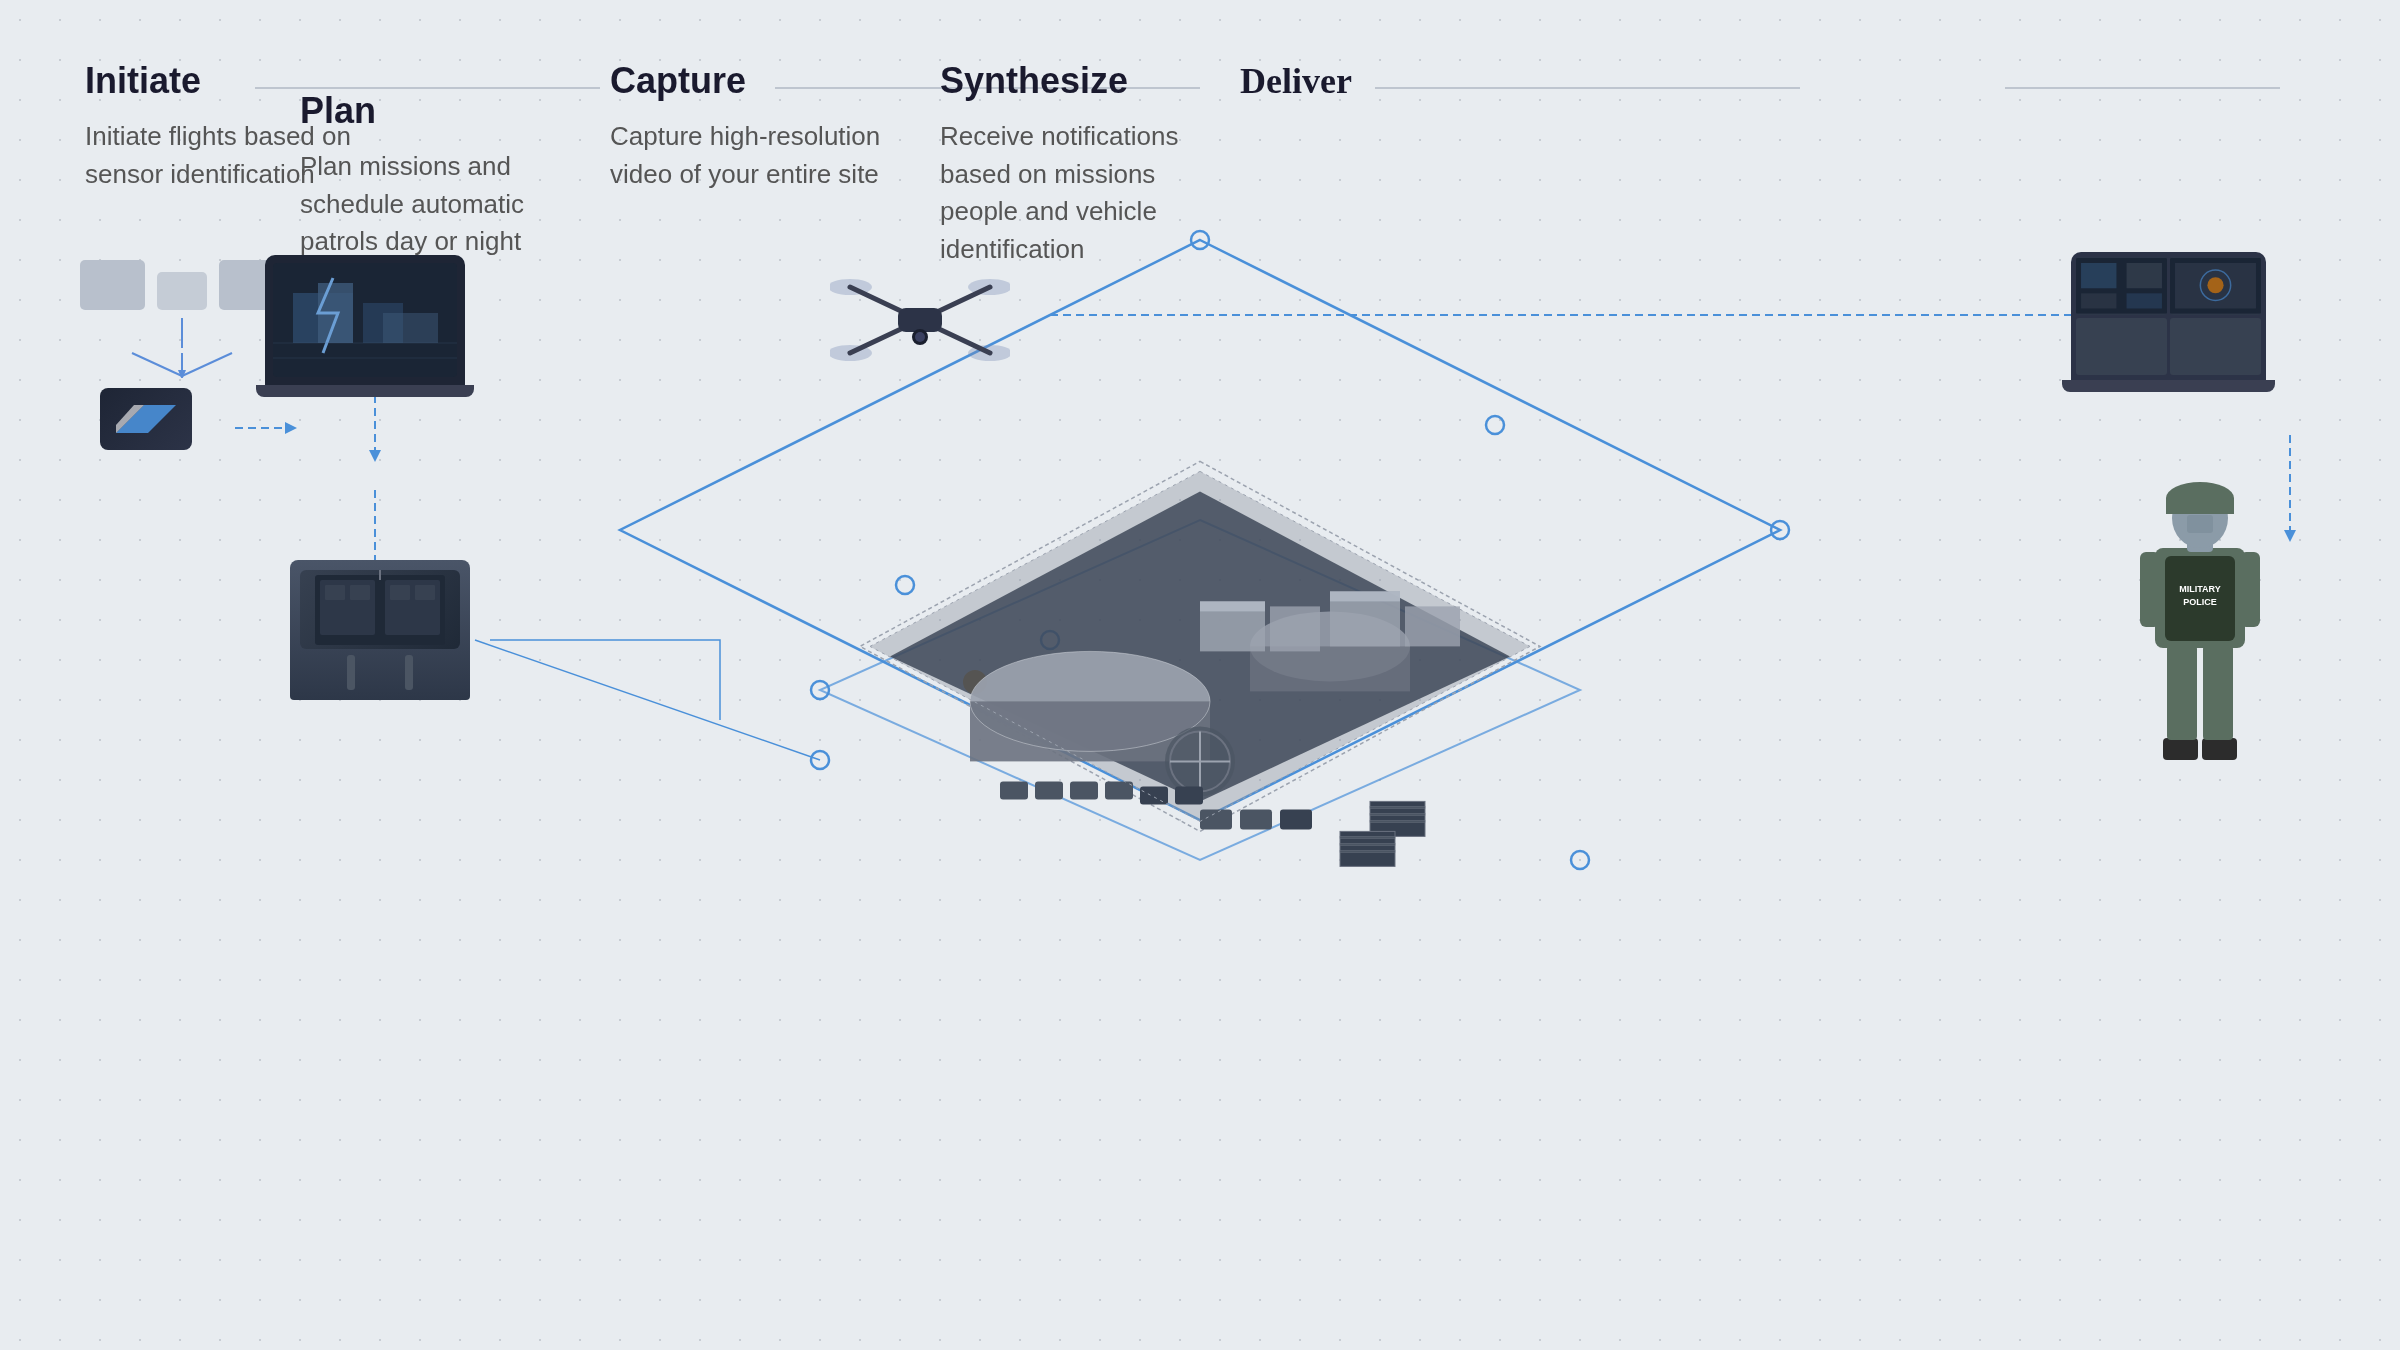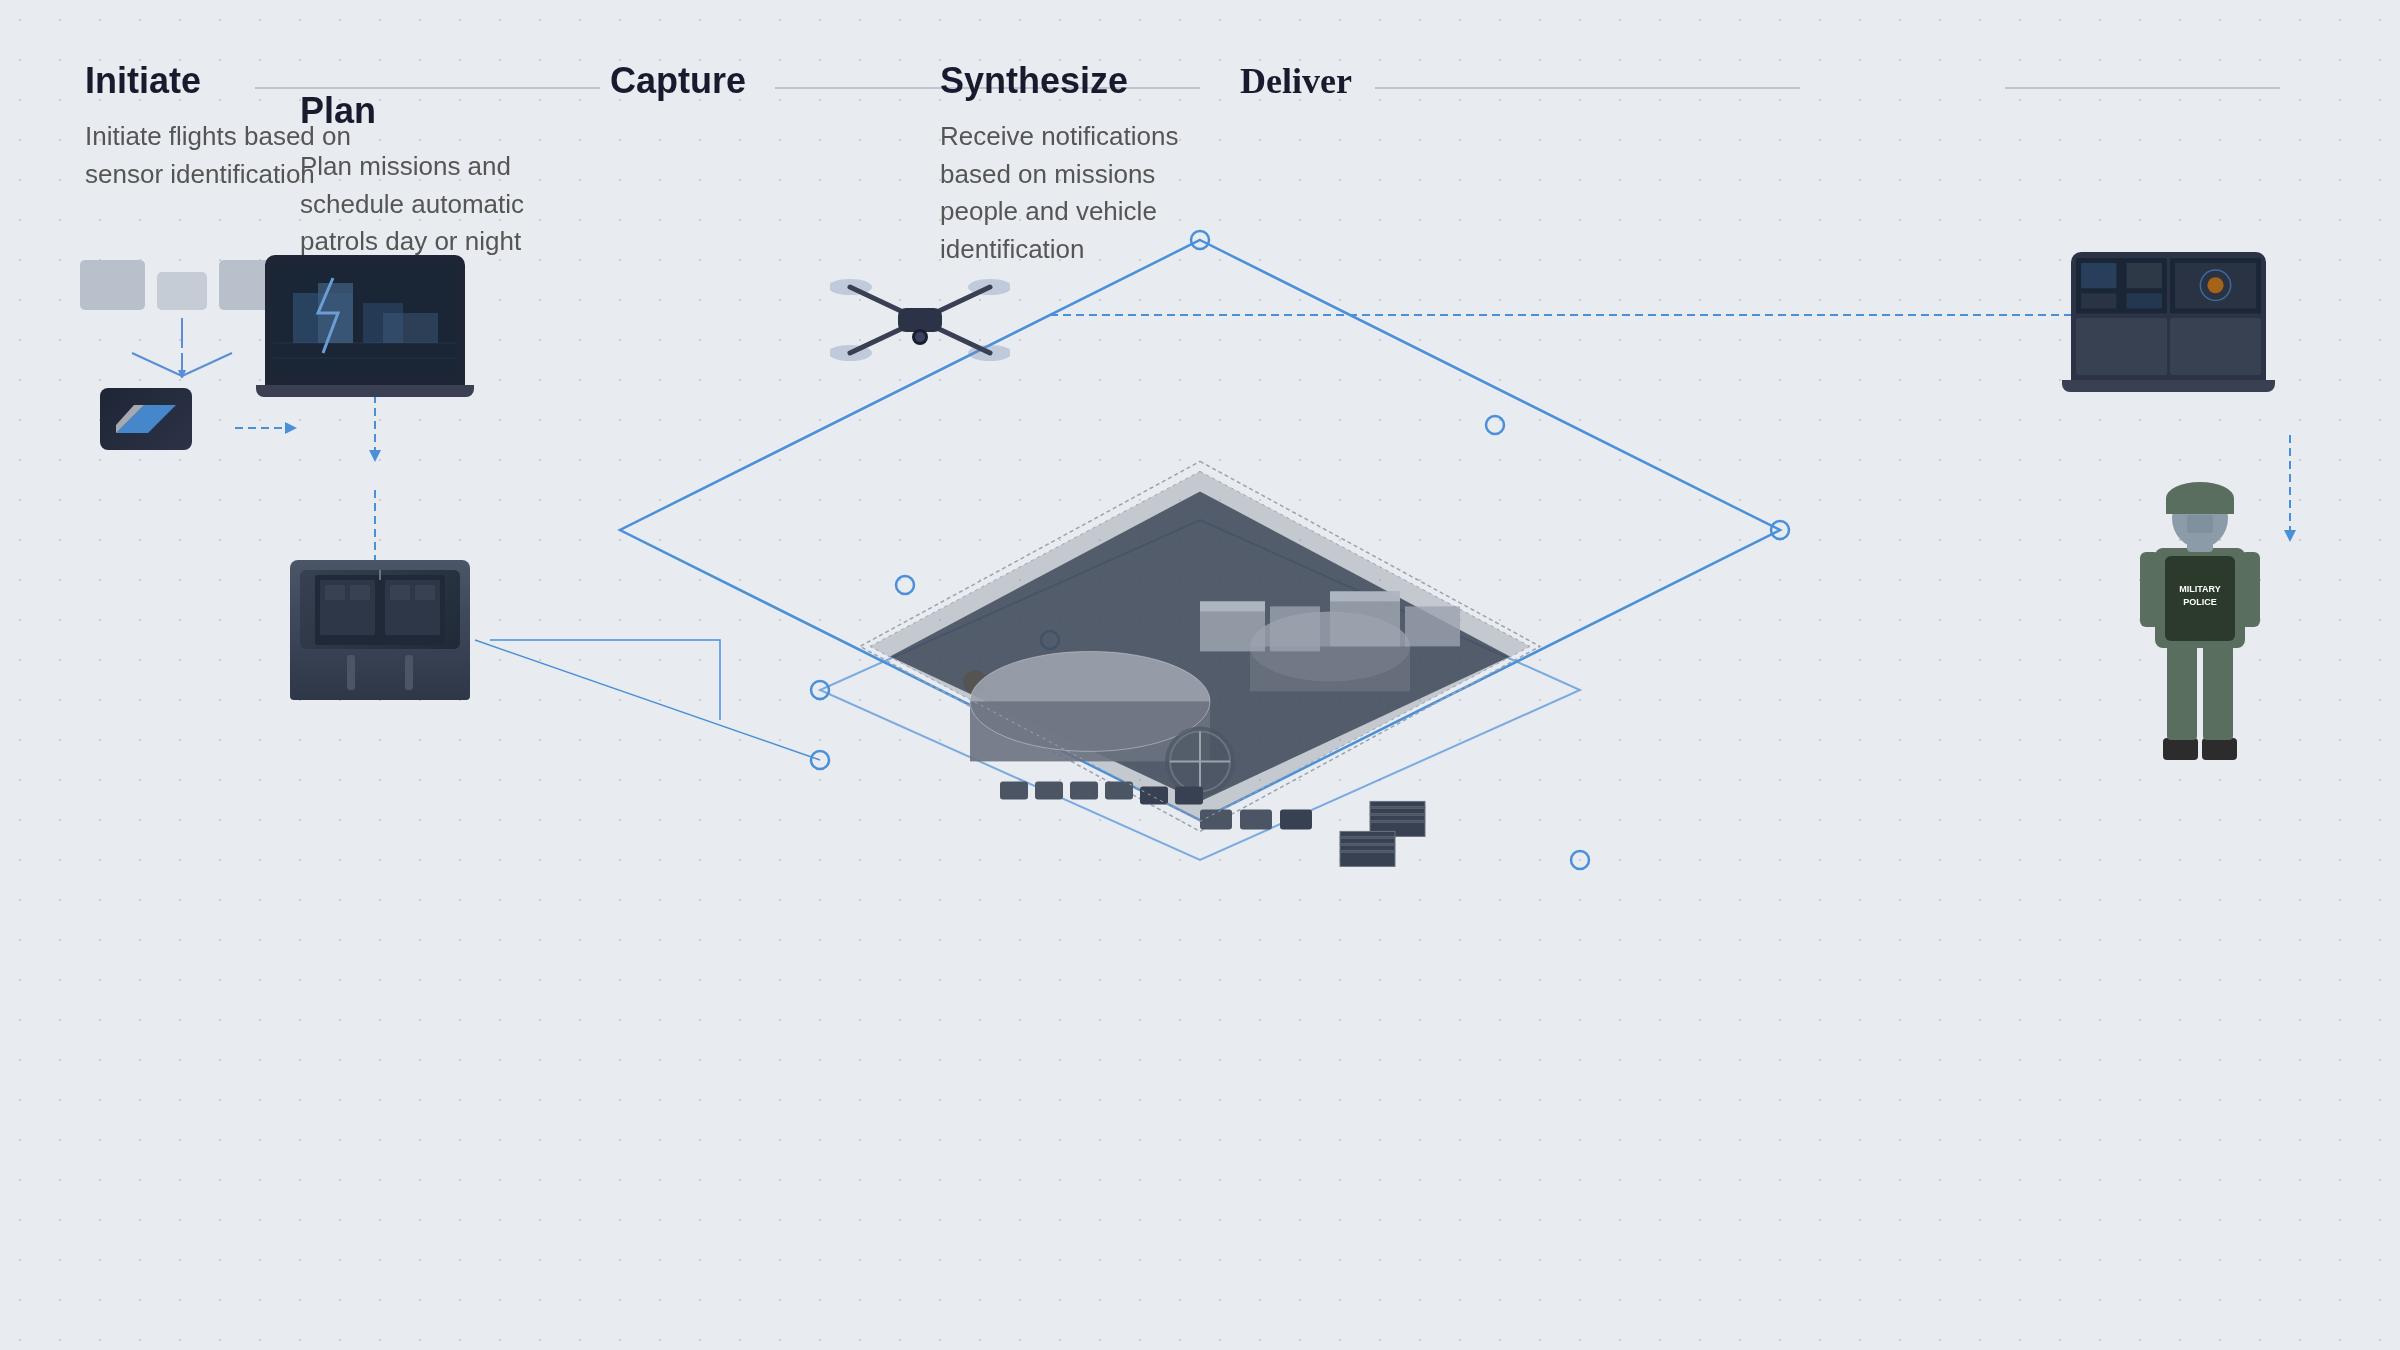--- a/index.html
+++ b/index.html
@@ -104,20 +104,21 @@
   <div class="stage-desc">Initiate flights based on sensor identification</div>
 </div>
 
 <div class="stage-header" style="left:300px;margin-top:30px;">
   <div class="stage-title">Plan</div>
   <div class="stage-desc">Plan missions and schedule automatic patrols day or night</div>
 </div>
 
 <div class="stage-header" style="left:610px;">
   <div class="stage-title">Capture</div>
+  <div class="stage-desc">Capture high-resolution video of your entire site</div>
 </div>
 
 <div class="stage-header" style="left:940px;">
   <div class="stage-title">Synthesize</div>
   <div class="stage-desc">Receive notifications based on missions people and vehicle identification</div>
 </div>
 
 <div class="stage-header" style="left:1240px;font-family:Liberation Serif, serif;">
   <div class="stage-title">Deliver</div>
 </div>

